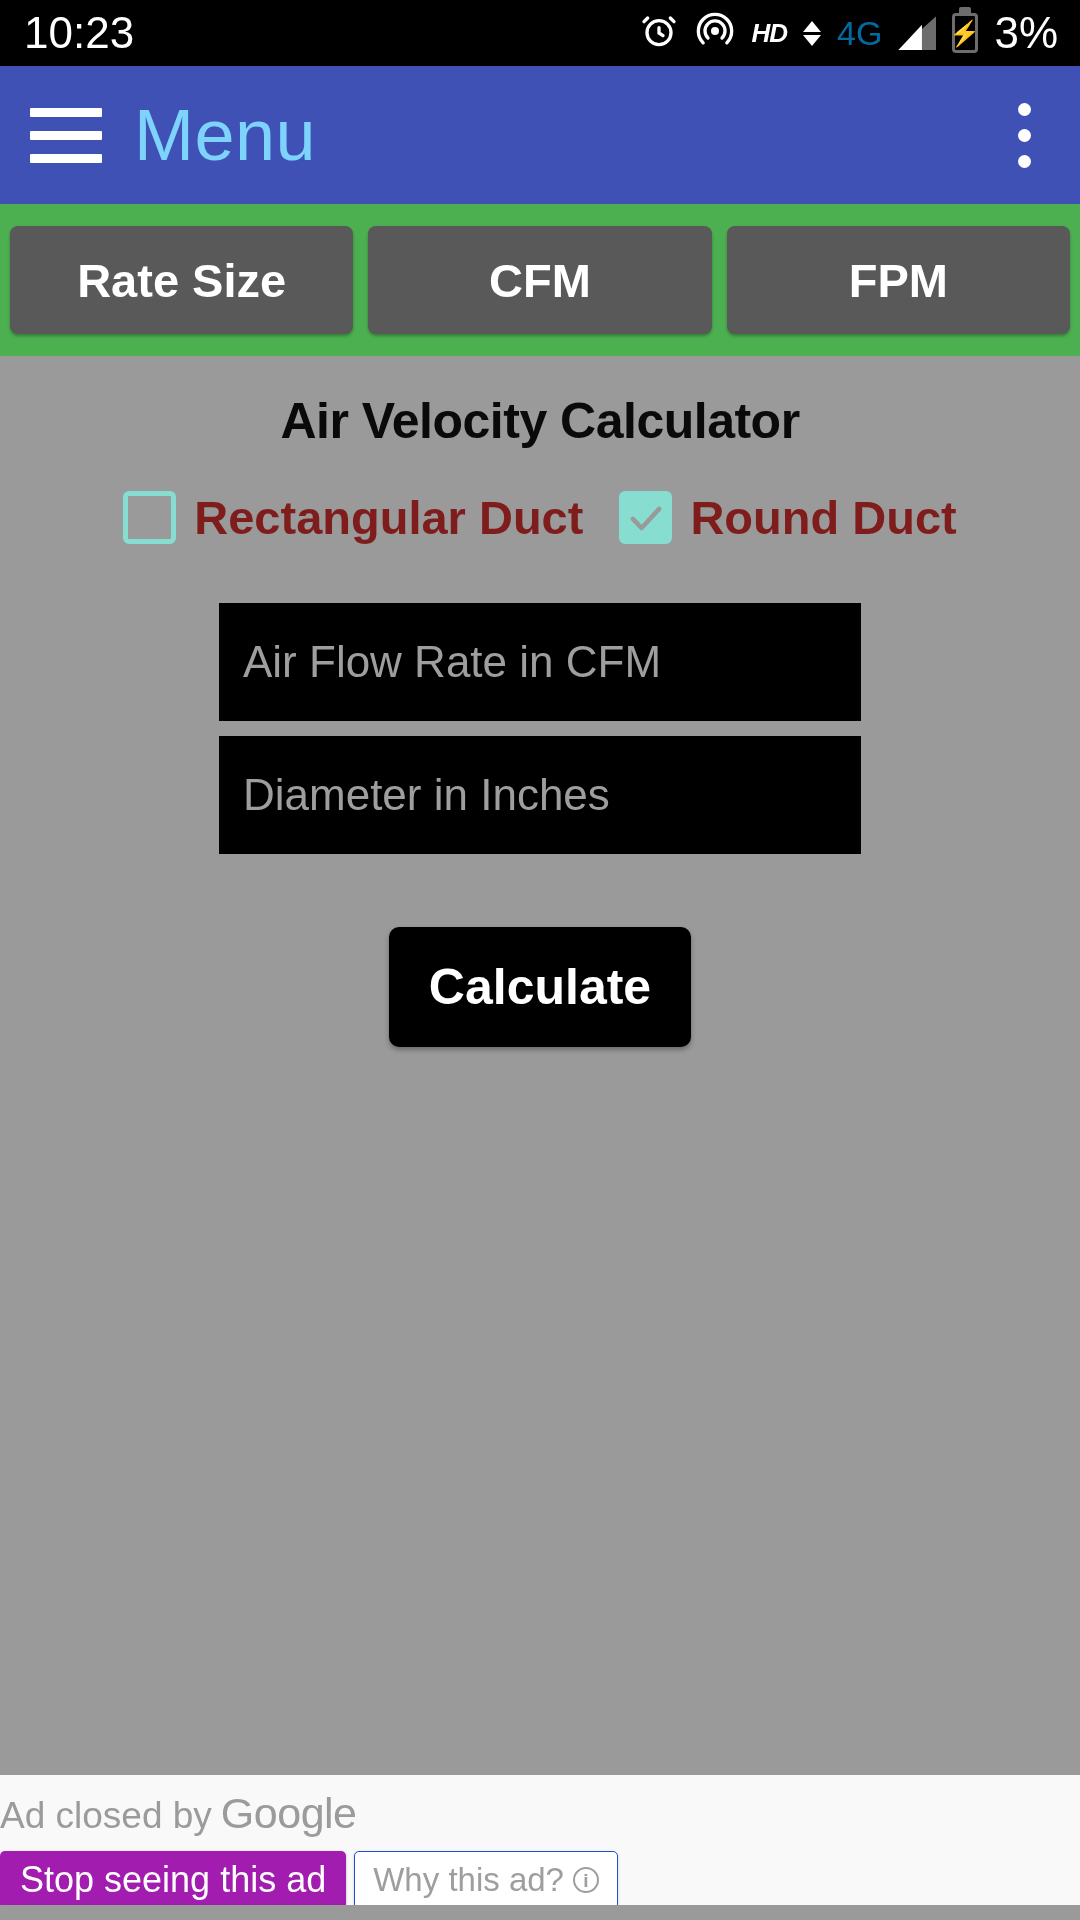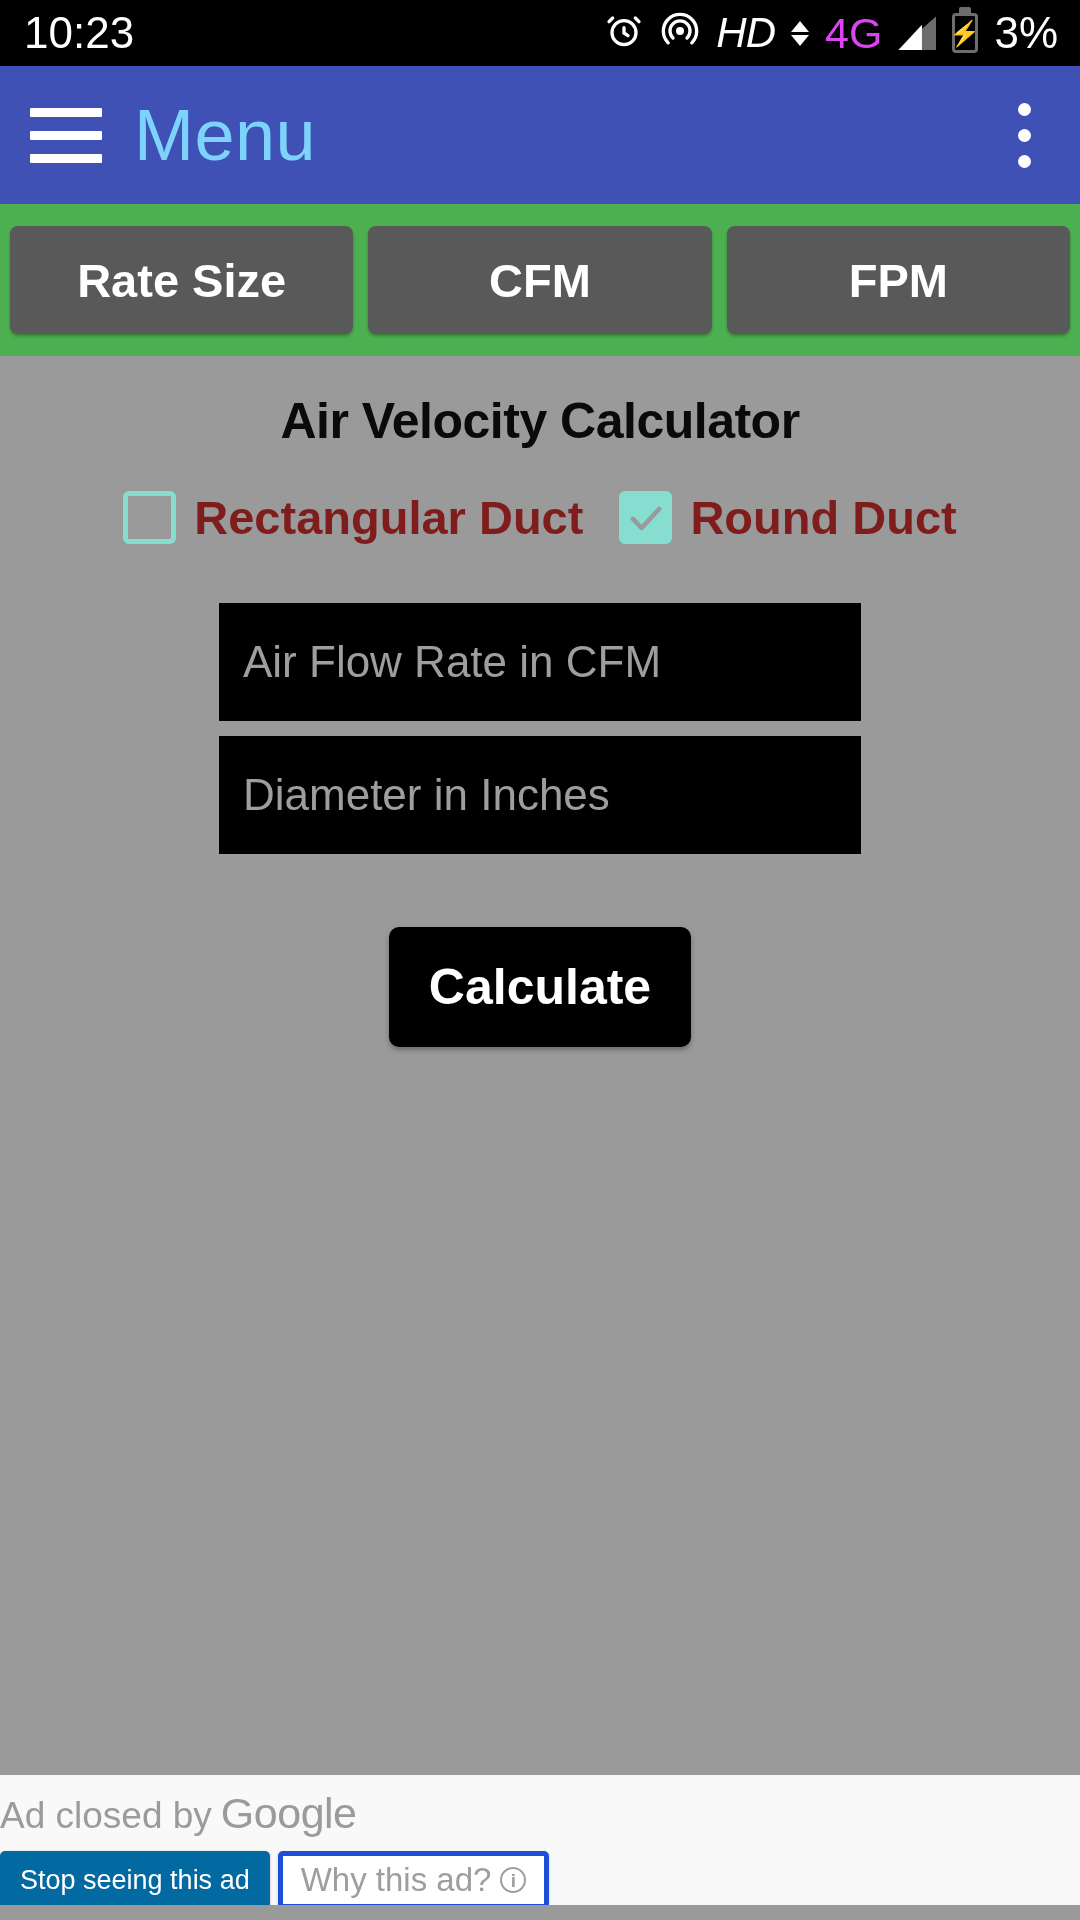--- a/index.html
+++ b/index.html
@@ -19,24 +19,24 @@
   }
   .status-clock {
     color:#fff; font-size:44px; font-weight:400; letter-spacing:0px;
     font-family:"Liberation Sans", sans-serif; line-height:1;
   }
   .status-right {
     margin-left:auto; display:flex; align-items:center; gap:16px;
   }
   .si { display:block; }
   .hd-text {
-    color:#fff; font-size:42px; font-style:italic; font-weight:normal;
+    color:#fff; font-size:26px; font-style:italic; font-weight:bold;
     letter-spacing:-1px; line-height:1;
   }
-  .g4-text { color:#d946ef; font-size:43px; font-weight:400; line-height:1; }
+  .g4-text { color:#0369a1; font-size:34px; font-weight:400; line-height:1; }
   .updown { display:flex; flex-direction:column; gap:3px; align-items:center; }
   .tri-up { width:0;height:0;border-left:9px solid transparent;border-right:9px solid transparent;border-bottom:11px solid #fff; }
   .tri-dn { width:0;height:0;border-left:9px solid transparent;border-right:9px solid transparent;border-top:11px solid #fff; }
   .signal { width:38px; height:34px; position:relative; }
   .signal .bg { position:absolute; inset:0; background:#6d6d6d; clip-path:polygon(100% 0,100% 100%,0 100%); }
   .signal .fg { position:absolute; inset:0; background:#fff; clip-path:polygon(62% 26%,62% 100%,0 100%); }
   .battery { width:26px; height:40px; border:3px solid #6d6d6d; border-radius:4px; position:relative; }
   .battery:before { content:""; position:absolute; top:-9px; left:50%; transform:translateX(-50%); width:12px; height:6px; background:#6d6d6d; border-radius:2px 2px 0 0; }
   .bolt { position:absolute; inset:0; display:flex; align-items:center; justify-content:center; color:#fff; font-size:25px; line-height:1; }
   .battery-pct { color:#fff; font-size:44px; font-weight:400; line-height:1; }
@@ -113,28 +113,28 @@
   .adbar {
     position:absolute; top:1775px; left:0; width:1080px; height:130px;
     background:#f9f9f9; display:flex; flex-direction:column;
     justify-content:flex-start; padding-top:14px;
   }
   .adline { display:flex; align-items:baseline; gap:9px; }
   .ad-closed { color:#9b9b9b; font-size:37px; font-weight:400; }
   .ad-google { color:#9b9b9b; font-size:43px; font-weight:400; letter-spacing:-0.5px; }
   .adbtns { display:flex; gap:8px; margin-top:13px; }
   .ad-stop {
-    background:#0369a1; color:#fff; font-size:27px; font-weight:400;
+    background:#a21caf; color:#fff; font-size:36px; font-weight:400;
     padding:0 20px; height:58px; border-radius:5px; border:none;
     display:flex; align-items:center; cursor:pointer;
     box-shadow:0 1px 3px rgba(0,0,0,0.25);
   }
   .ad-why {
     background:#fff; color:#9e9e9e; font-size:33px; font-weight:400;
-    padding:0 18px; height:58px; border-radius:5px; border:5px solid #1d4ed8;
+    padding:0 18px; height:58px; border-radius:5px; border:1px solid #1d4ed8;
     display:flex; align-items:center; gap:9px; cursor:pointer;
     box-shadow:0 1px 3px rgba(0,0,0,0.18);
   }
   .info-i {
     width:26px; height:26px; border:2px solid #9e9e9e; border-radius:50%;
     display:inline-flex; align-items:center; justify-content:center;
     font-size:19px; line-height:1; color:#9e9e9e; font-weight:bold;
   }
   .navstrip {
     position:absolute; top:1905px; left:0; width:1080px; height:15px;

